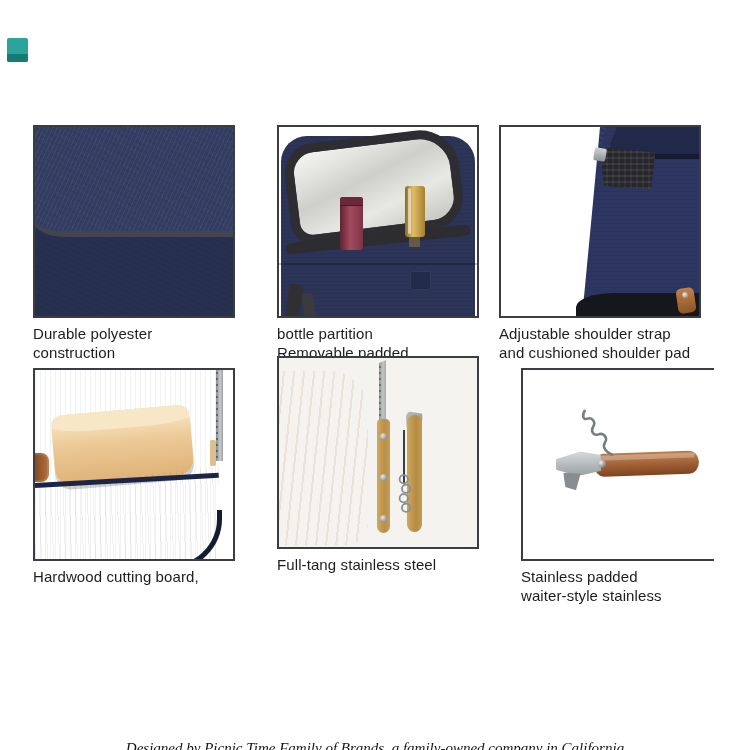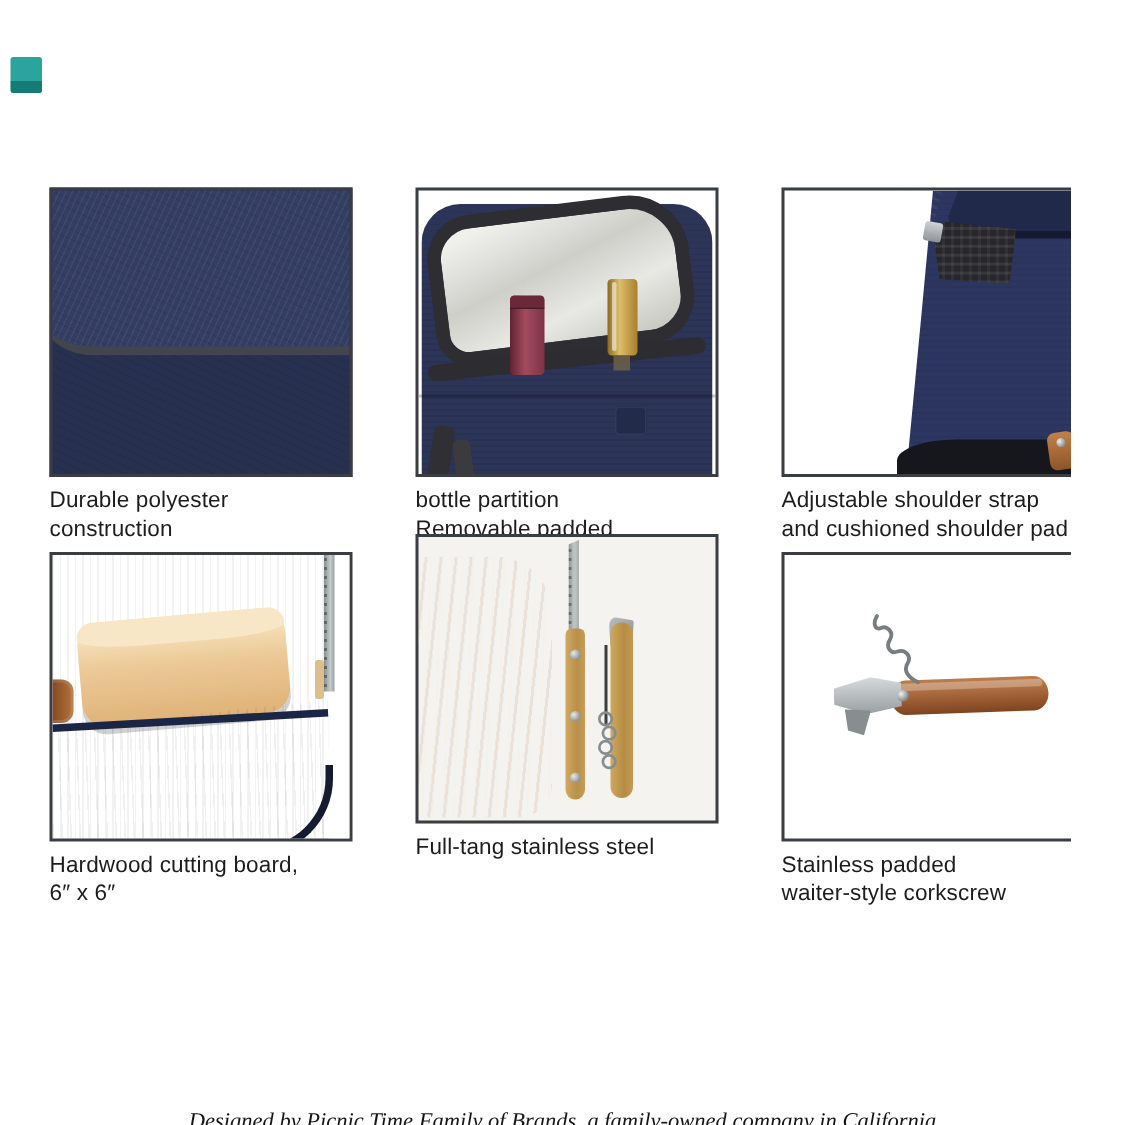--- a/index.html
+++ b/index.html
@@ -179,21 +179,21 @@
       <div class="s2-patch"></div>
       <div class="s2-strap1"></div>
       <div class="s2-strap2"></div>
     </div>
     <div class="caption">
       <span class="cap-line">bottle partition</span>
       <span class="cap-line">Removable padded</span>
     </div>
   </div>
 
-  <div class="cell" style="left:521px;top:125px;">
+  <div class="cell" style="left:499px;top:125px;">
     <div class="frame">
       <div class="s3-navy"></div>
       <div class="s3-flap"></div>
       <div class="s3-patch"></div>
       <div class="s3-loop"></div>
       <div class="s3-strap"></div>
       <div class="s3-base"></div>
       <div class="s3-toggle"></div>
     </div>
     <div class="caption">
@@ -211,21 +211,20 @@
         </div>
       <div class="s4-stick"></div>
       <div class="s4-tab"></div>
       <div class="s4-board"></div>
       <div class="s4-pocket"></div>
       <div class="s4-fold"></div>
       <div class="s4-pipe"></div>
     </div>
     <div class="caption">
       <span class="cap-line">Hardwood cutting board,</span>
-      <span class="cap-line">6″ x 6″</span>
     </div>
   </div>
 
   <div class="cell" style="left:277px;top:356px;">
     <div class="frame s5">
       <div class="s5-board"></div>
       <div class="s5-blade">
           <div class="serr"></div>
         </div>
       <div class="s5-kh">
@@ -255,18 +254,18 @@
         <div class="s6-lever"></div>
         <div class="s6-hook"></div>
         <div class="s6-pivot"></div>
         <svg class="s6-worm" viewBox="0 0 40 80">
           <path d="M36 74 C28 70 24 64 28 58 C32 52 26 46 20 48 C14 50 10 44 14 38 C18 32 12 26 7 28 C2 30 0 24 4 18" fill="none" stroke="#787e80" stroke-width="3.2" stroke-linecap="round"></path>
         </svg>
       </div>
     </div>
     <div class="caption">
       <span class="cap-line">Stainless padded</span>
-      <span class="cap-line">waiter-style corkscrew</span>
+      <span class="cap-line">waiter-style stainless</span>
     </div>
   </div>
 
   <div class="footer">Designed by Picnic Time Family of Brands, a family-owned company in California</div>
 </div>
 
 </body></html>

